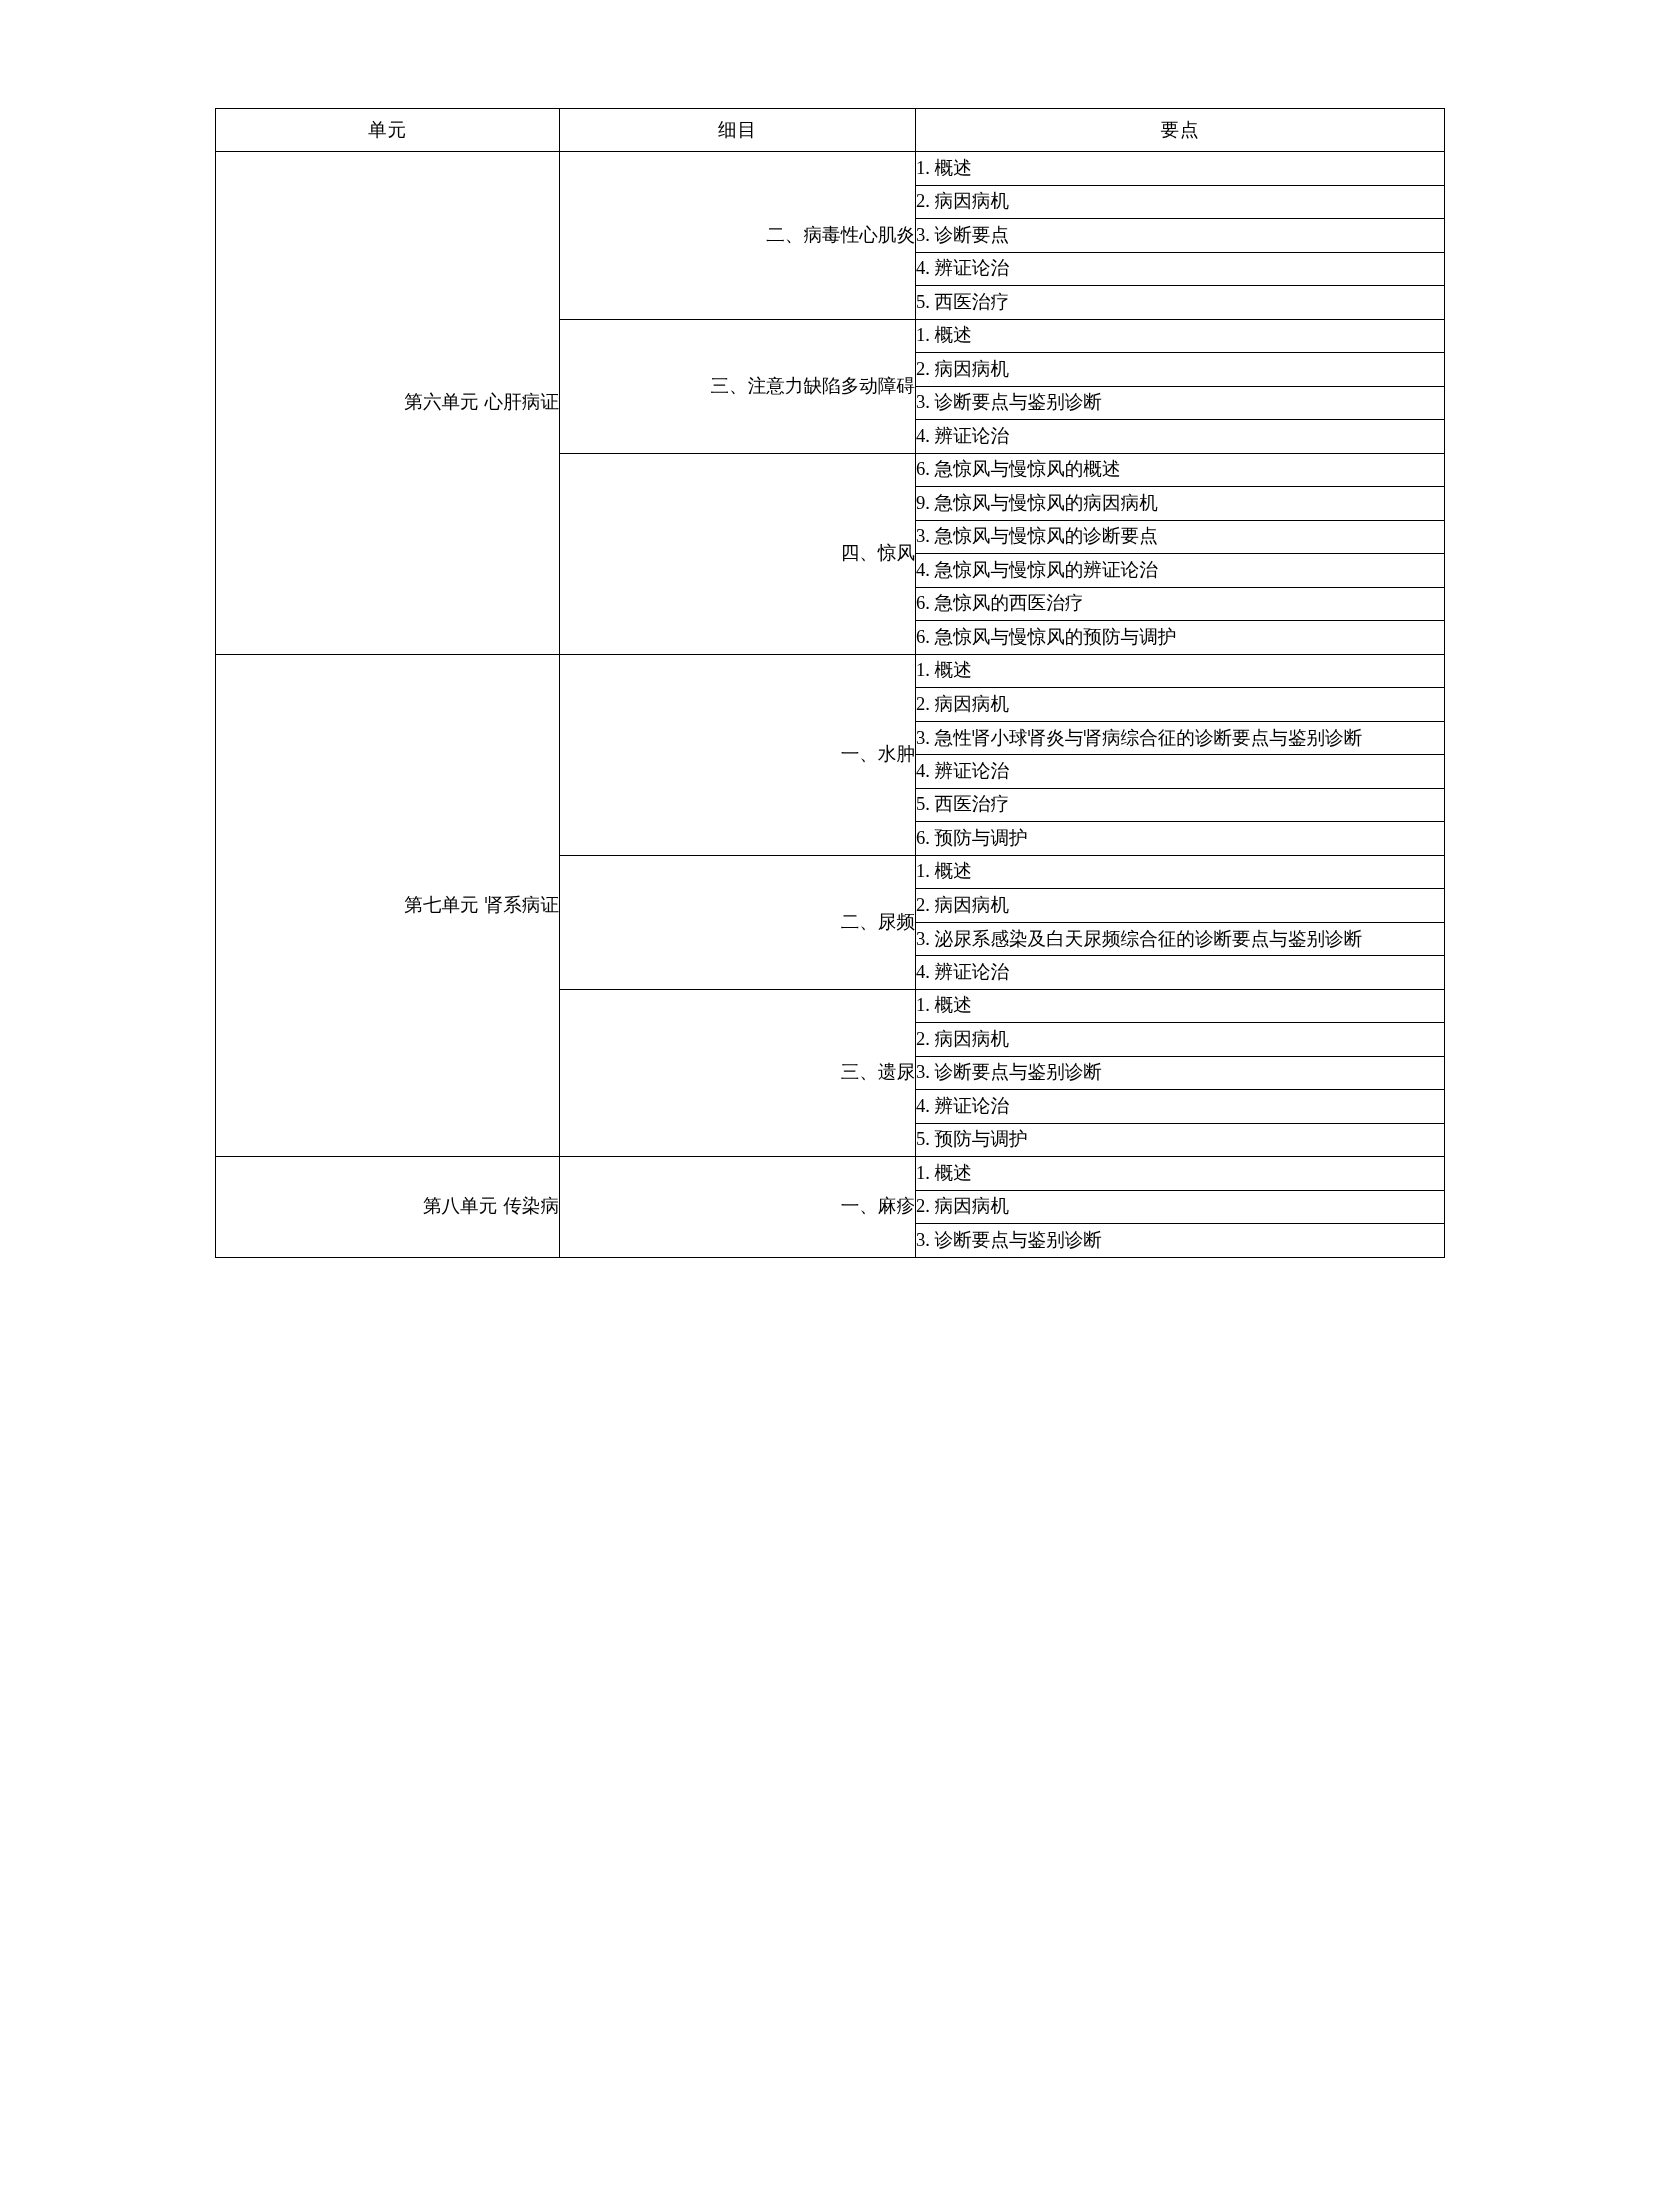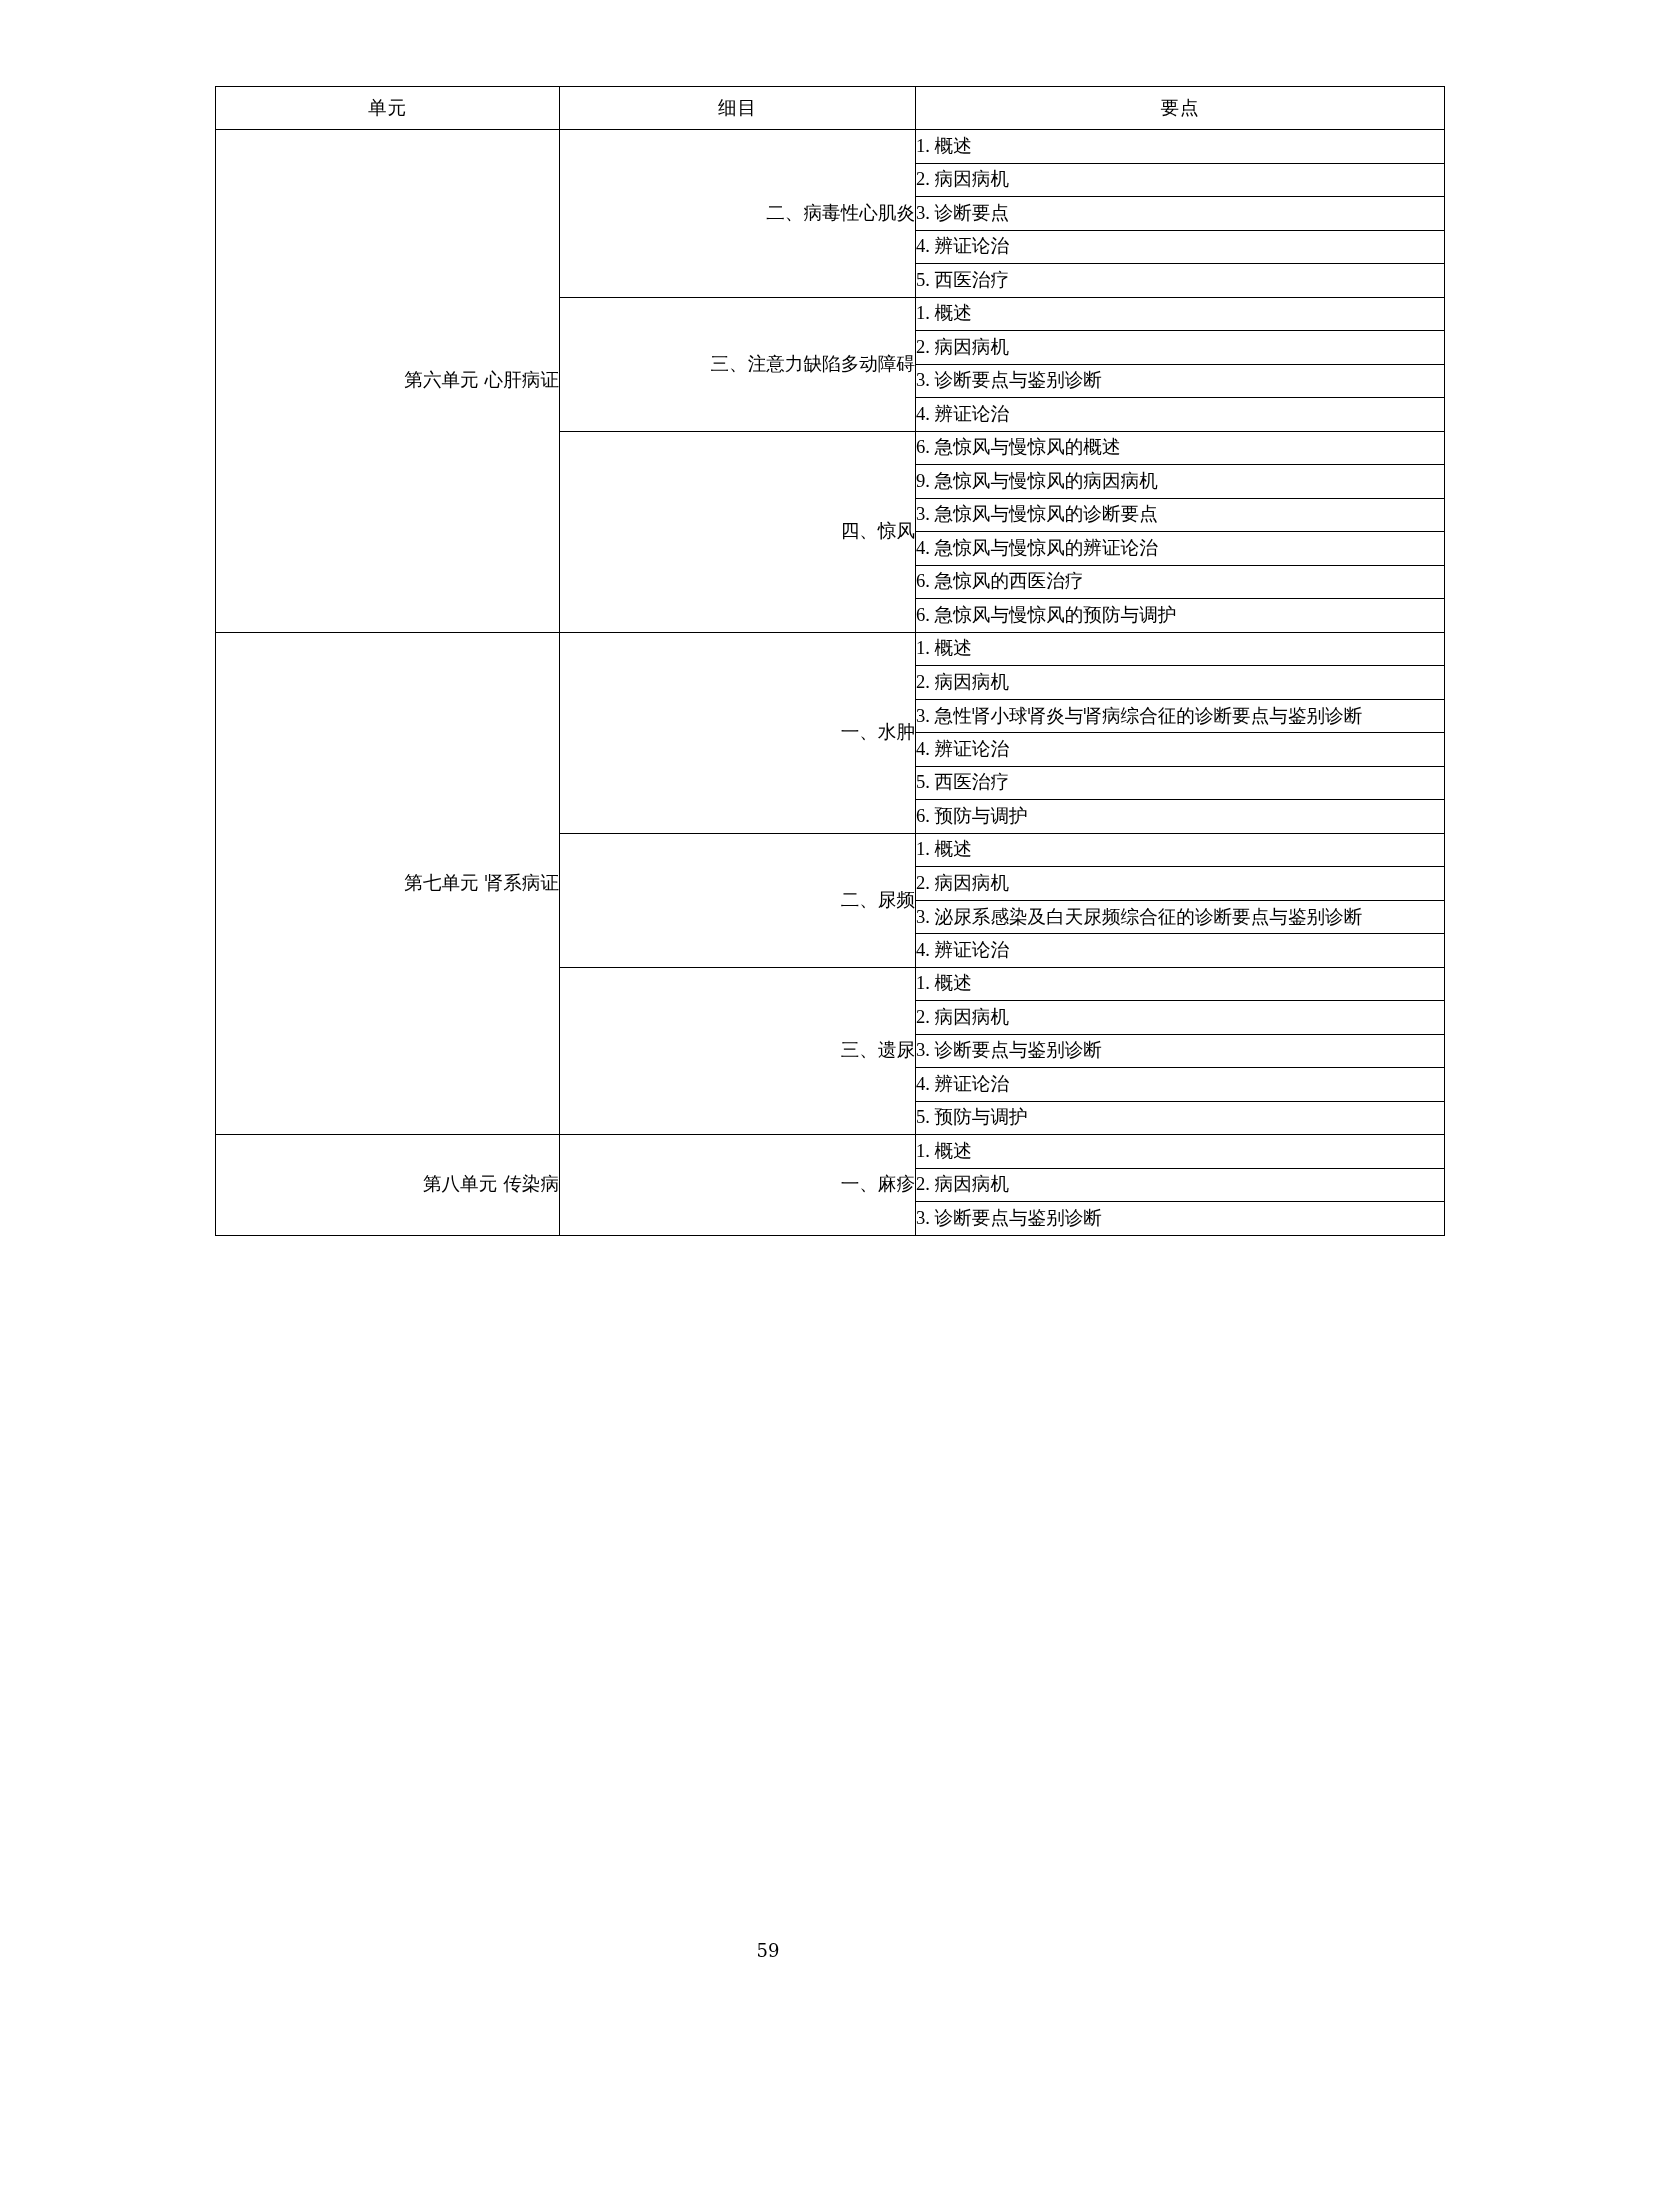--- a/index.html
+++ b/index.html
@@ -11,21 +11,21 @@
     width: 1672px;
     min-height: 2199px;
     font-family: "DejaVu Serif", "Liberation Serif", serif;
     color: #000000;
     position: relative;
   }
   .page {
     width: 1536px;
     min-height: 2199px;
     box-sizing: border-box;
-    padding: 86px 215px 0 215px;
+    padding: 108px 215px 0 215px;
     position: relative;
   }
   table.syllabus {
     width: 1228px;
     border-collapse: collapse;
     table-layout: fixed;
   }
   table.syllabus th,
   table.syllabus td {
     border: 1px solid #000000;
@@ -211,15 +211,14 @@
       </tr>
       <tr>
         <td class="point-cell">2. 病因病机</td>
       </tr>
       <tr>
         <td class="point-cell">3. 诊断要点与鉴别诊断</td>
       </tr>
     </tbody>
   </table>
 
-  <div class="page-number">59</div>
 </div>
 
 
 </body></html>

